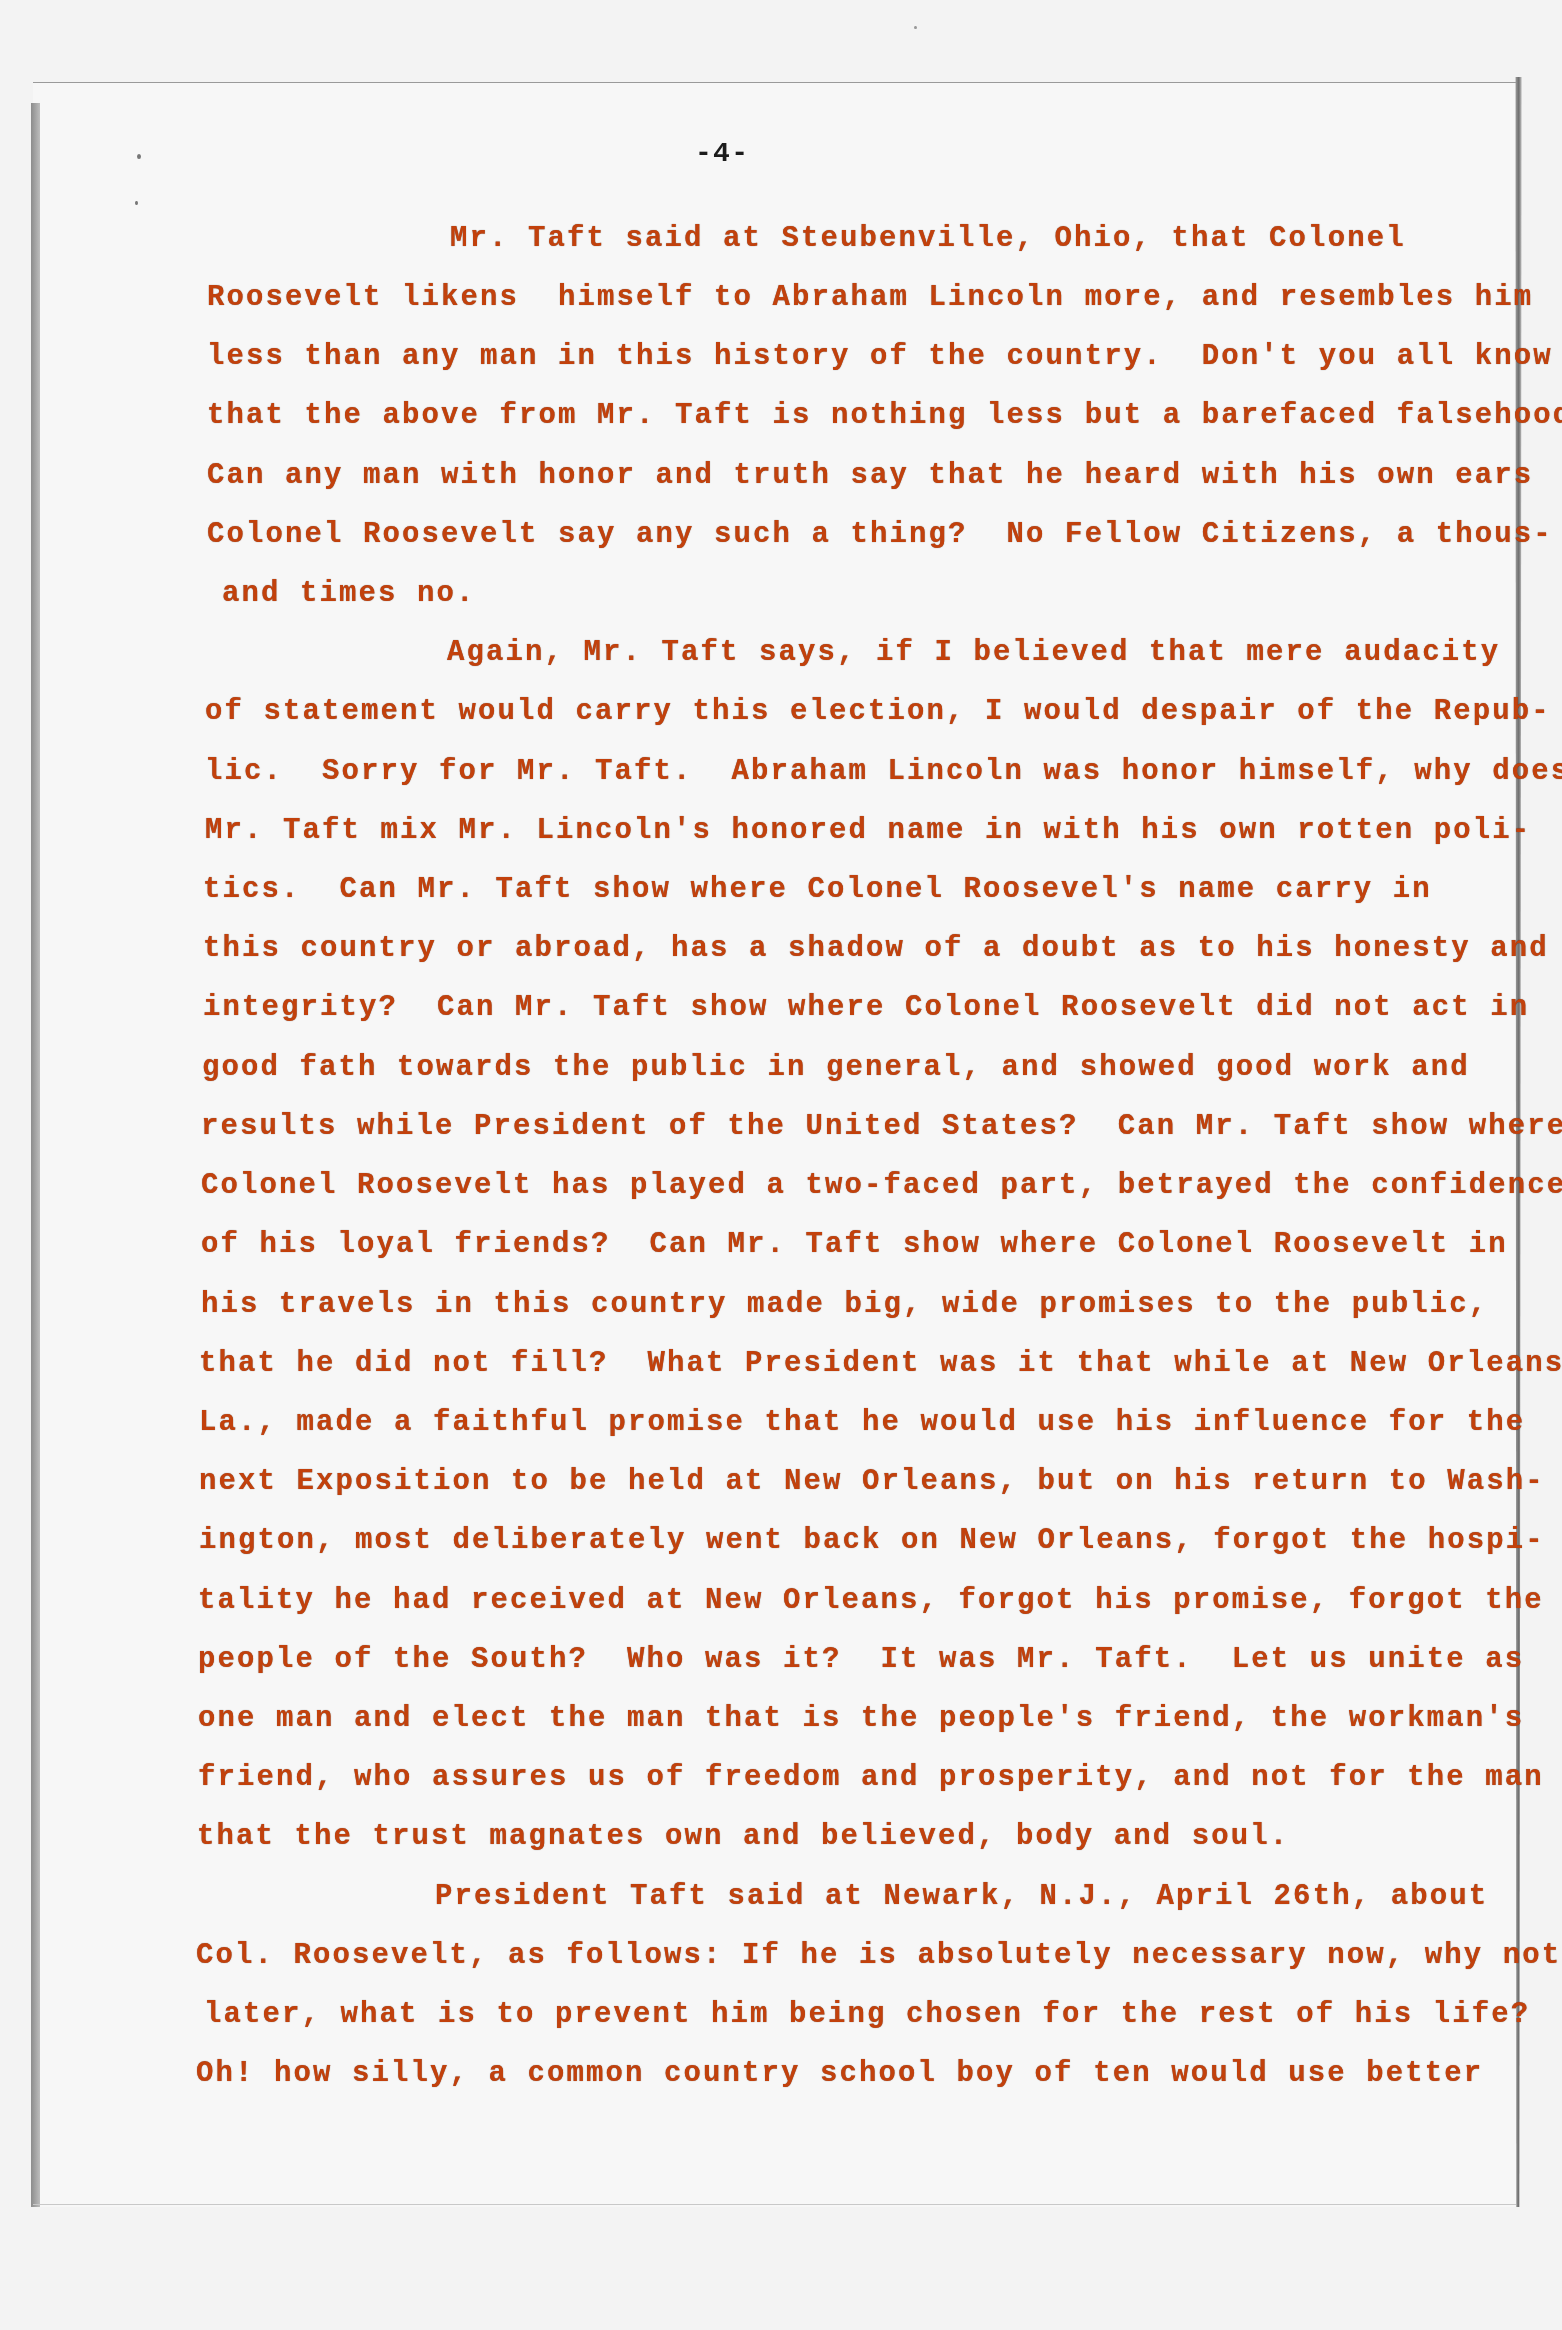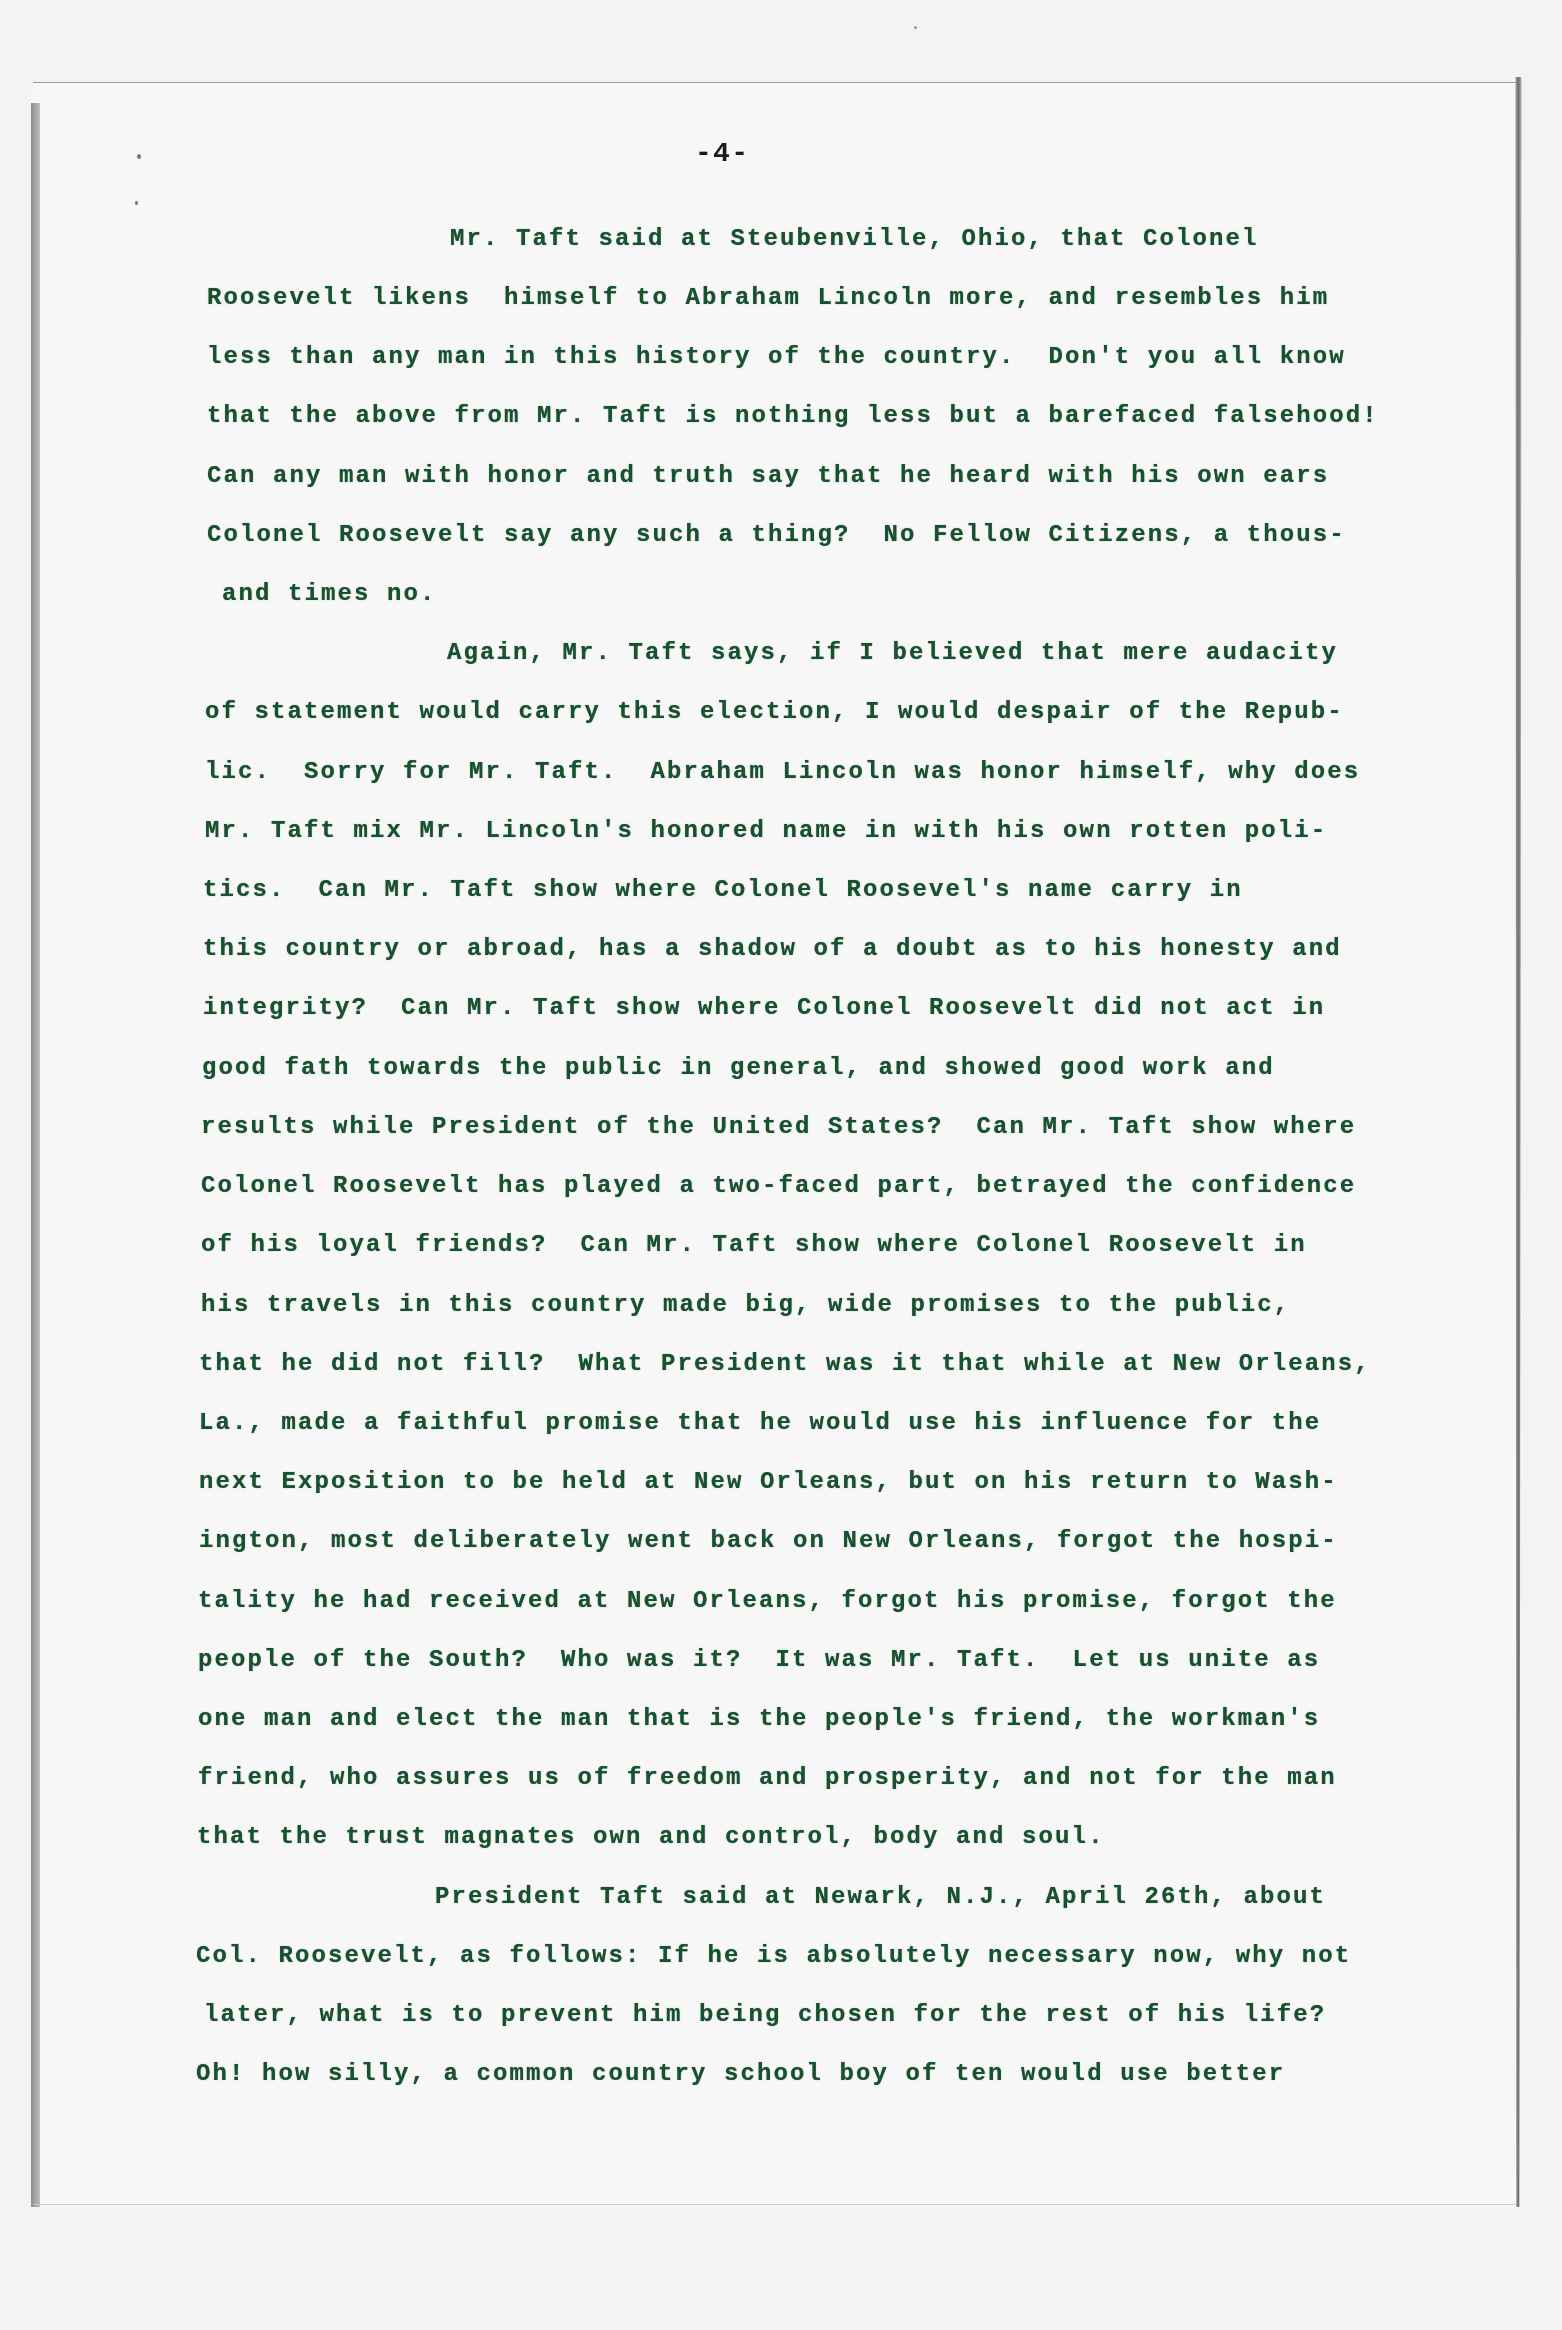--- a/index.html
+++ b/index.html
@@ -70,25 +70,25 @@
       letter-spacing: 1.3px;
     }
     .lines {
       position: absolute;
       left: 0;
       top: 0;
     }
     .line {
       position: absolute;
       white-space: pre;
-      font-size: 24px;
+      font-size: 29px;
       font-weight: bold;
       letter-spacing: 2.1px;
       line-height: 39px;
-      color: #14532d;
+      color: #c2410c;
       text-shadow: 0 0 1px rgba(0,0,0,0.55);
     }
   </style>
 </head>
 <body>
 
 <div class="scan-bg"></div>
 <div class="paper"></div>
 <div class="edge-left"></div>
 <div class="edge-right"></div>
@@ -122,20 +122,20 @@
   <div class="line" style="left:201px;top:1225px;">of his loyal friends?  Can Mr. Taft show where Colonel Roosevelt in</div>
   <div class="line" style="left:201px;top:1285px;">his travels in this country made big, wide promises to the public,</div>
   <div class="line" style="left:199px;top:1344px;">that he did not fill?  What President was it that while at New Orleans,</div>
   <div class="line" style="left:199px;top:1403px;">La., made a faithful promise that he would use his influence for the</div>
   <div class="line" style="left:199px;top:1462px;text-align:right;">next Exposition to be held at New Orleans, but on his return to Wash-</div>
   <div class="line" style="left:199px;top:1521px;">ington, most deliberately went back on New Orleans, forgot the hospi-</div>
   <div class="line" style="left:198px;top:1581px;">tality he had received at New Orleans, forgot his promise, forgot the</div>
   <div class="line" style="left:198px;top:1640px;">people of the South?  Who was it?  It was Mr. Taft.  Let us unite as</div>
   <div class="line" style="left:198px;top:1699px;">one man and elect the man that is the people's friend, the workman's</div>
   <div class="line" style="left:198px;top:1758px;">friend, who assures us of freedom and prosperity, and not for the man</div>
-  <div class="line" style="left:197px;top:1817px;">that the trust magnates own and control, body and soul.</div>
+  <div class="line" style="left:197px;top:1817px;">that the trust magnates own and believed, body and soul.</div>
 
   <div class="line" style="left:435px;top:1877px;">President Taft said at Newark, N.J., April 26th, about</div>
   <div class="line" style="left:196px;top:1936px;">Col. Roosevelt, as follows: If he is absolutely necessary now, why not</div>
   <div class="line" style="left:204px;top:1995px;">later, what is to prevent him being chosen for the rest of his life?</div>
   <div class="line" style="left:196px;top:2054px;">Oh! how silly, a common country school boy of ten would use better</div>
 </div>
 
 
 </body></html>

